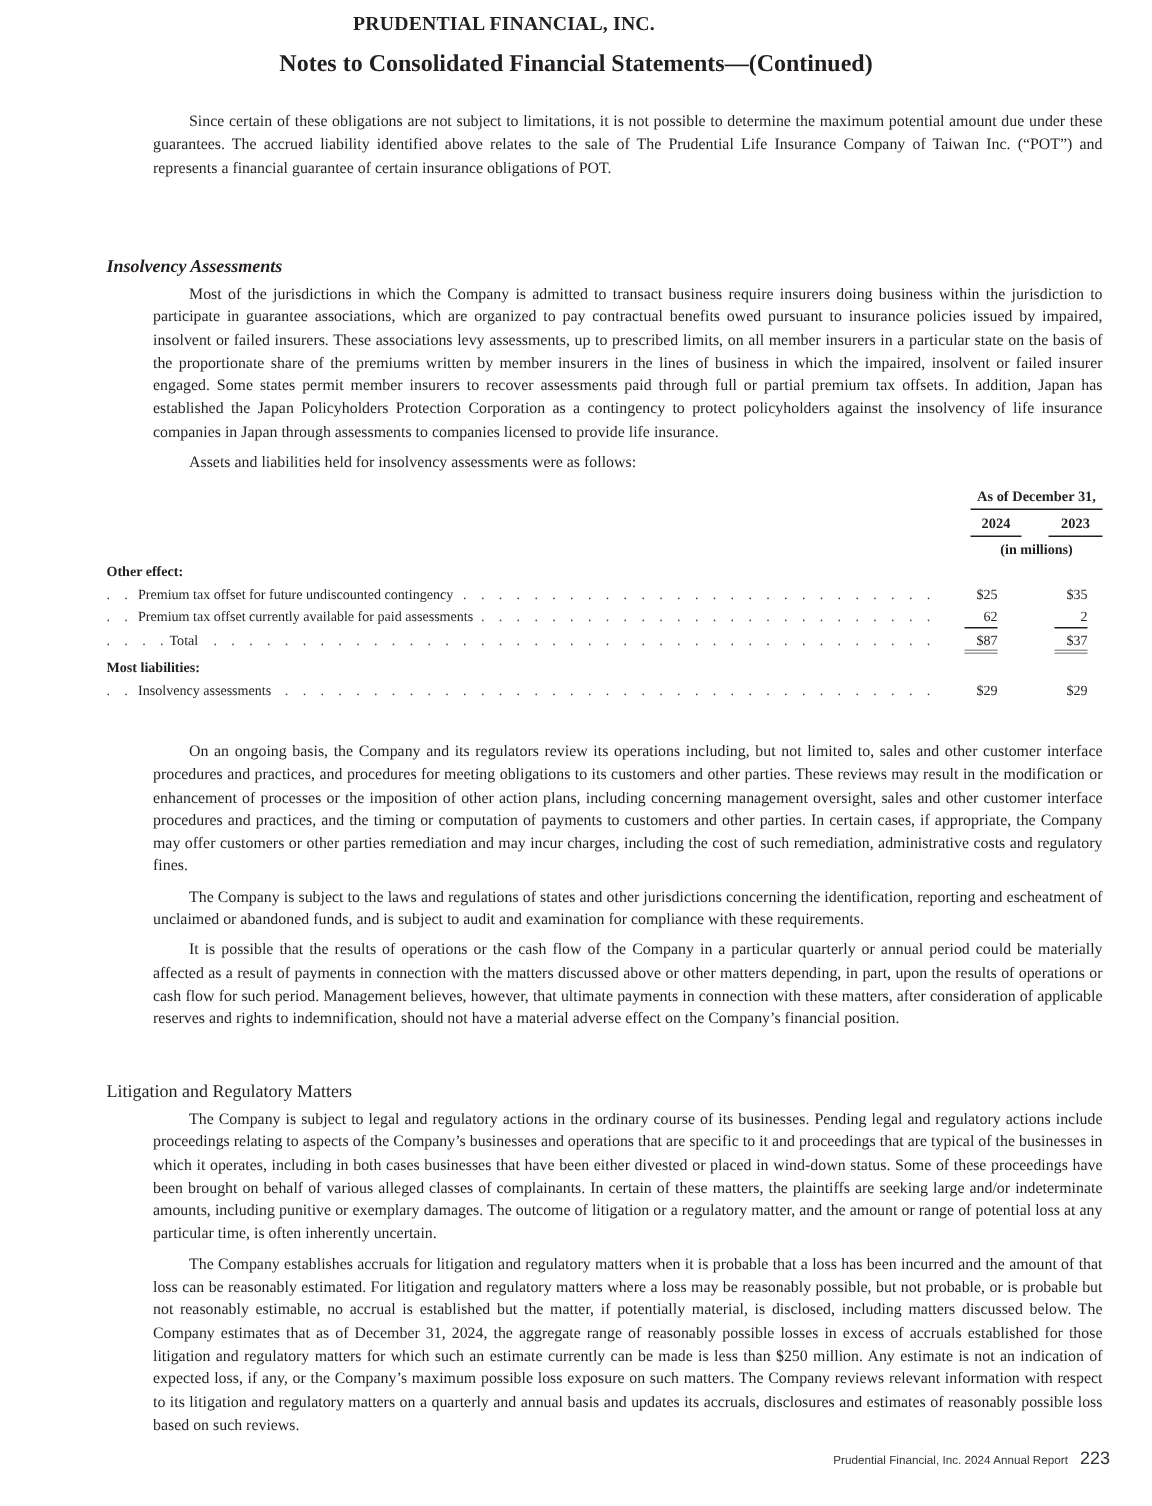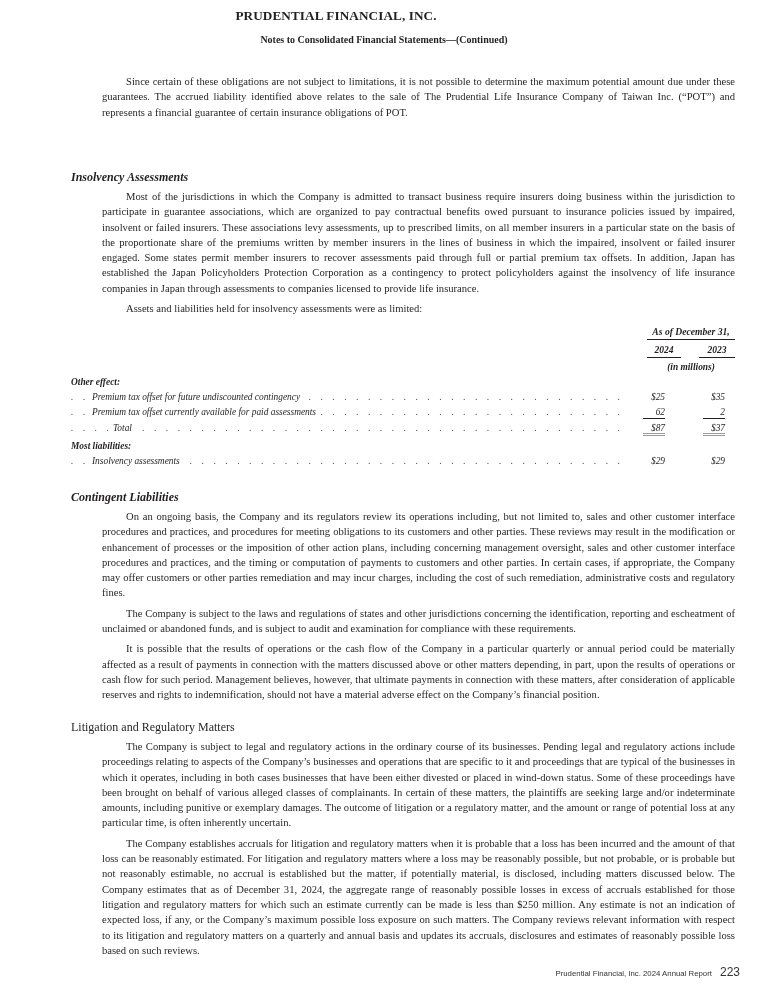--- a/index.html
+++ b/index.html
@@ -7,36 +7,36 @@
     width: 768px; height: 1004px; position: relative; overflow: hidden;
     font-family: "Liberation Serif", "DejaVu Serif", serif;
     color: #231f20;
   }
   .hdr-company {
     position: absolute; left: 0; width: 672px; top: 8px;
     text-align: center; font-weight: bold; font-size: 13.2px; letter-spacing: 0.1px;
   }
   .hdr-sub {
     position: absolute; left: 0; width: 768px; top: 34px;
-    text-align: center; font-weight: bold; font-size: 10px;
+    text-align: center; font-weight: bold; font-size: 16px;
   }
   p {
     margin: 0; font-size: 10.6px; line-height: 15.3px; text-align: justify;
     text-align-last: left;
   }
   p.indent { text-indent: 24px; margin-left: 31px; }
   .block { position: absolute; left: 71px; width: 664px; }
   h3.italic {
     margin: 0; font-size: 12px; font-style: italic; font-weight: bold;
   }
   h3.plain { margin: 0; font-size: 12px; font-weight: normal; }
 
   
   .tbl { position: absolute; left: 71px; width: 664px; font-size: 9.4px; }
-  .tbl .row { position: absolute; left: 0; width: 664px; height: 14px; font-style: italic; }
+  .tbl .row { position: absolute; left: 0; width: 664px; height: 14px; }
   .tbl .lbl { position: absolute; white-space: nowrap; overflow: hidden; background: #fff; }
   .tbl .dots {
     position: absolute; left: 0; width: 558px; overflow: hidden; white-space: nowrap;
     letter-spacing: 3.6px; color: #444;
   }
   .tbl .val { position: absolute; width: 34px; text-align: right; }
   .tbl .c1 { right: 70px; }
   .tbl .c2 { right: 10px; }
   .under { border-bottom: 1px solid #231f20; }
   .dbl { border-bottom: 3px double #9a9a9a; }
@@ -54,21 +54,21 @@
 <div class="hdr-company">PRUDENTIAL FINANCIAL, INC.</div>
 <div class="hdr-sub">Notes to Consolidated Financial Statements—(Continued)</div>
 
 <div class="block" style="top:69px;">
   <p class="indent" style="margin-top:5px;">Since certain of these obligations are not subject to limitations, it is not possible to determine the maximum potential amount due under these guarantees. The accrued liability identified above relates to the sale of The Prudential Life Insurance Company of Taiwan Inc. (“POT”) and represents a financial guarantee of certain insurance obligations of POT.</p>
 </div>
 
 <div class="block" style="top:170px;">
   <h3 class="italic">Insolvency Assessments</h3>
   <p class="indent" style="margin-top:4px;">Most of the jurisdictions in which the Company is admitted to transact business require insurers doing business within the jurisdiction to participate in guarantee associations, which are organized to pay contractual benefits owed pursuant to insurance policies issued by impaired, insolvent or failed insurers. These associations levy assessments, up to prescribed limits, on all member insurers in a particular state on the basis of the proportionate share of the premiums written by member insurers in the lines of business in which the impaired, insolvent or failed insurer engaged. Some states permit member insurers to recover assessments paid through full or partial premium tax offsets. In addition, Japan has established the Japan Policyholders Protection Corporation as a contingency to protect policyholders against the insolvency of life insurance companies in Japan through assessments to companies licensed to provide life insurance.</p>
-  <p class="indent" style="margin-top:5px;">Assets and liabilities held for insolvency assessments were as limited:</p>
+  <p class="indent" style="margin-top:5px;">Assets and liabilities held for insolvency assessments were as follows:</p>
 </div>
 
 <div class="tbl" style="top:326px;">
   <div class="row" style="top:0; height:16px;">
     <div class="bold under" style="position:absolute; right:0; width:88px; text-align:center; font-size:9.6px; padding-bottom:2px;">As of December 31,</div>
   </div>
   <div class="row" style="top:18px; height:16px;">
     <div class="bold under" style="position:absolute; right:54px; width:34px; text-align:center; font-size:9.6px; padding-bottom:2px;">2024</div>
     <div class="bold under" style="position:absolute; right:0; width:36px; text-align:center; font-size:9.6px; padding-bottom:2px;">2023</div>
   </div>
@@ -107,21 +107,20 @@
 
   <div class="row" style="top:130px;">
     <div class="dots">. . . . . . . . . . . . . . . . . . . . . . . . . . . . . . . . . . . . . . . . . . . . . . . . . . . . . . . . . . . . . . . . . . . . . . . . . . . . . . . . . . . . . . . . . . . . . . . . . . . . .</div>
     <div class="lbl" style="left:21px; padding-right:4px;">Insolvency assessments</div>
     <div class="val c1">$29</div>
     <div class="val c2">$29</div>
   </div>
 </div>
 
 <div class="block" style="top:490px;">
-  <h3 class="italic">Contingent Liabilities</h3>
   <p class="indent" style="margin-top:4px;">On an ongoing basis, the Company and its regulators review its operations including, but not limited to, sales and other customer interface procedures and practices, and procedures for meeting obligations to its customers and other parties. These reviews may result in the modification or enhancement of processes or the imposition of other action plans, including concerning management oversight, sales and other customer interface procedures and practices, and the timing or computation of payments to customers and other parties. In certain cases, if appropriate, the Company may offer customers or other parties remediation and may incur charges, including the cost of such remediation, administrative costs and regulatory fines.</p>
   <p class="indent" style="margin-top:5px;">The Company is subject to the laws and regulations of states and other jurisdictions concerning the identification, reporting and escheatment of unclaimed or abandoned funds, and is subject to audit and examination for compliance with these requirements.</p>
   <p class="indent" style="margin-top:5px;">It is possible that the results of operations or the cash flow of the Company in a particular quarterly or annual period could be materially affected as a result of payments in connection with the matters discussed above or other matters depending, in part, upon the results of operations or cash flow for such period. Management believes, however, that ultimate payments in connection with these matters, after consideration of applicable reserves and rights to indemnification, should not have a material adverse effect on the Company’s financial position.</p>
 </div>
 
 <div class="block" style="top:720px;">
   <h3 class="plain">Litigation and Regulatory Matters</h3>
   <p class="indent" style="margin-top:4px;">The Company is subject to legal and regulatory actions in the ordinary course of its businesses. Pending legal and regulatory actions include proceedings relating to aspects of the Company’s businesses and operations that are specific to it and proceedings that are typical of the businesses in which it operates, including in both cases businesses that have been either divested or placed in wind-down status. Some of these proceedings have been brought on behalf of various alleged classes of complainants. In certain of these matters, the plaintiffs are seeking large and/or indeterminate amounts, including punitive or exemplary damages. The outcome of litigation or a regulatory matter, and the amount or range of potential loss at any particular time, is often inherently uncertain.</p>
   <p class="indent" style="margin-top:5px;">The Company establishes accruals for litigation and regulatory matters when it is probable that a loss has been incurred and the amount of that loss can be reasonably estimated. For litigation and regulatory matters where a loss may be reasonably possible, but not probable, or is probable but not reasonably estimable, no accrual is established but the matter, if potentially material, is disclosed, including matters discussed below. The Company estimates that as of December 31, 2024, the aggregate range of reasonably possible losses in excess of accruals established for those litigation and regulatory matters for which such an estimate currently can be made is less than $250 million. Any estimate is not an indication of expected loss, if any, or the Company’s maximum possible loss exposure on such matters. The Company reviews relevant information with respect to its litigation and regulatory matters on a quarterly and annual basis and updates its accruals, disclosures and estimates of reasonably possible loss based on such reviews.</p>
 </div>

